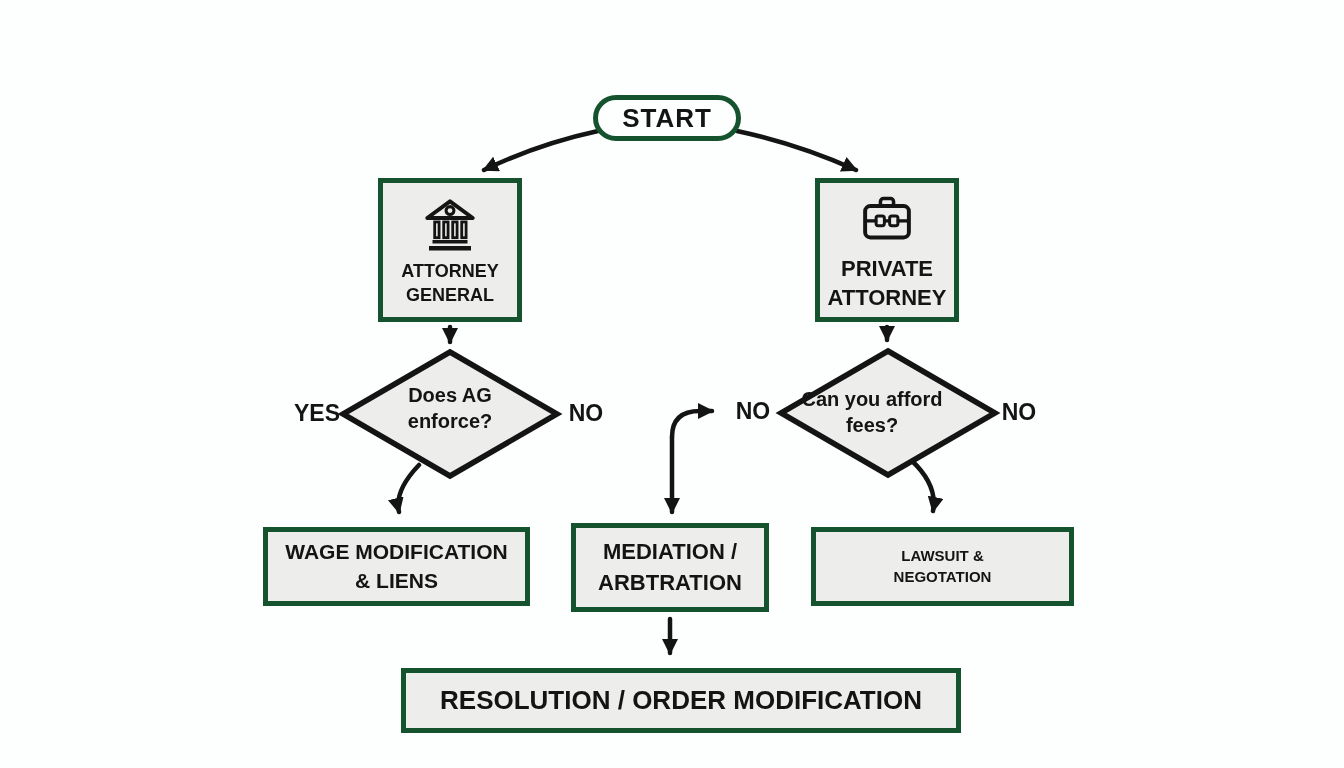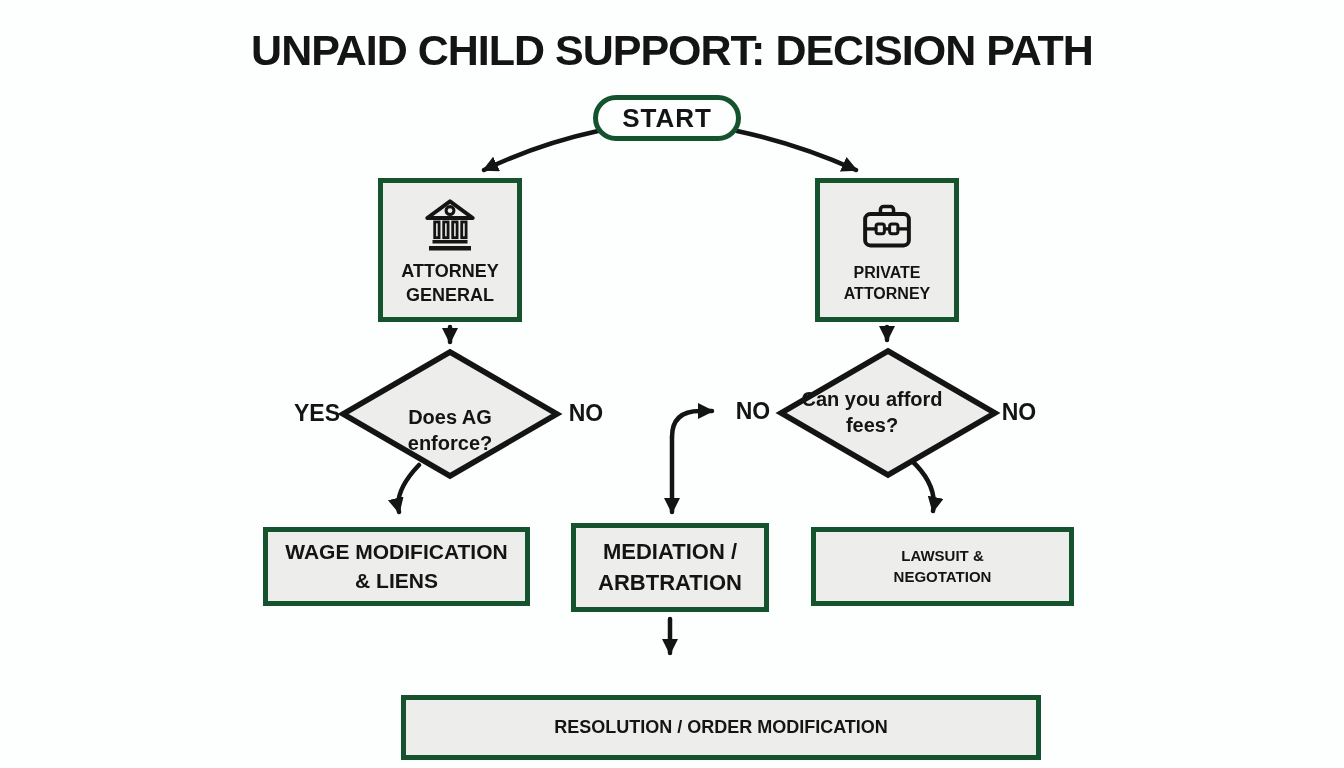--- a/index.html
+++ b/index.html
@@ -25,51 +25,50 @@
     text-align:center; font-weight:bold; color:#141414;
   }
   .node .line { display:block; }
 
   .start {
     left:593px; top:95px; width:148px; height:46px;
     border-radius:23px; background:#fdfefe;
     font-size:26px; letter-spacing:1px;
   }
   .ag  { left:378px; top:178px; width:144px; height:144px; font-size:18px; line-height:1.3; padding-top:4px; }
-  .pa  { left:815px; top:178px; width:144px; height:144px; font-size:16px; line-height:1.3; padding-top:4px; }
+  .pa  { left:815px; top:178px; width:144px; height:144px; font-size:22px; line-height:1.3; padding-top:4px; }
   .node .icon { margin-bottom:7px; }
 
   .wage       { left:263px; top:527px; width:267px; height:79px;  font-size:21px; line-height:1.35; }
   .mediation  { left:571px; top:523px; width:198px; height:89px;  font-size:22px; line-height:1.4; }
   .lawsuit    { left:811px; top:527px; width:263px; height:79px;  font-size:15px; line-height:1.35; }
-  .resolution { left:401px; top:668px; width:640px; height:65px;  font-size:18px;margin-top:27px; }
+  .resolution { left:401px; top:668px; width:560px; height:65px;  font-size:26px; }
 
   .diamond-label {
     position:absolute; transform:translate(-50%,-50%);
     text-align:center; font-weight:bold; font-size:20px; line-height:1.3;
     width:220px; pointer-events:none;
   }
-  .dl-ag   { left:450px; top:430px; }
+  .dl-ag   { left:450px; top:408px; }
   .dl-fees { left:872px; top:412px; }
 
   .edge-label {
     position:absolute; transform:translate(-50%,-50%);
     font-weight:bold; font-size:23px; white-space:nowrap;
   }
   .el-yes        { left:317px;  top:413px; }
   .el-no-left    { left:586px;  top:413px; }
   .el-no-mid     { left:753px;  top:411px; }
   .el-no-right   { left:1019px; top:412px; }
 </style>
 </head>
 <body>
 
 <div class="stage">
 
-  <div class="title">UNPAID CHILD SUPPORT: DECISION PATH</div>
 
   <svg class="overlay" viewBox="0 0 1344 768" xmlns="http://www.w3.org/2000/svg">
     <defs>
       <marker id="arrow" markerUnits="userSpaceOnUse" markerWidth="20" markerHeight="18" refX="14" refY="8" orient="auto">
         <path d="M0,0 L16,8 L0,16 Z" fill="#141414"></path>
       </marker>
     </defs>
 
     <path d="M 598 131 Q 538 144 484 170" fill="none" stroke="#141414" stroke-width="4.5" stroke-linecap="round" marker-end="url(#arrow)"></path>
     <path d="M 737 131 Q 798 144 856 170" fill="none" stroke="#141414" stroke-width="4.5" stroke-linecap="round" marker-end="url(#arrow)"></path>

